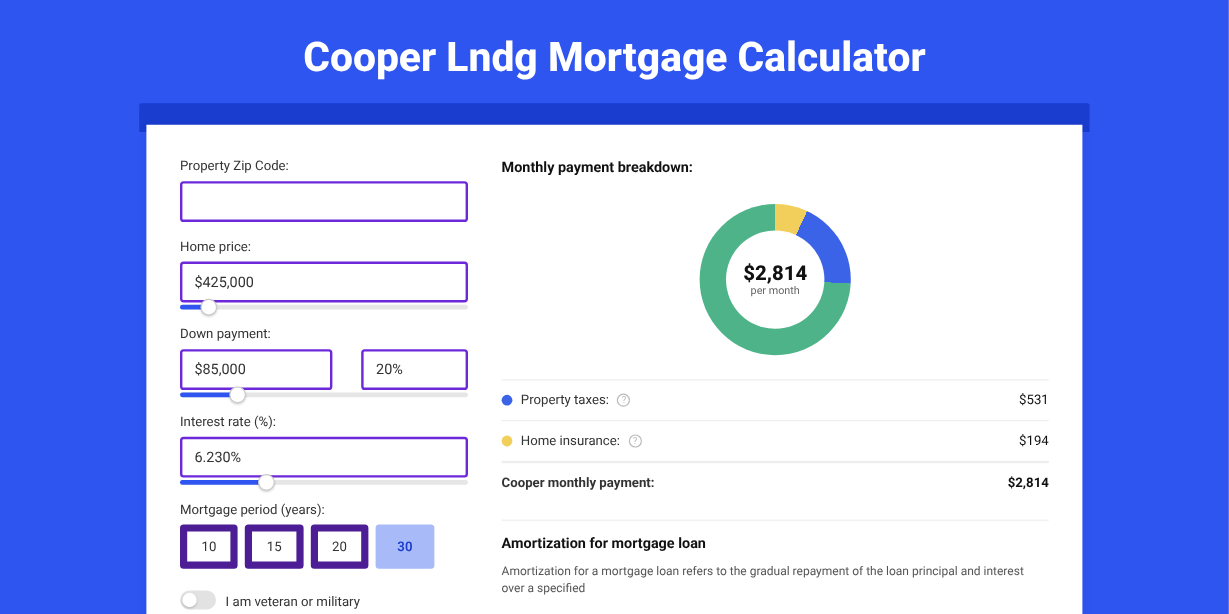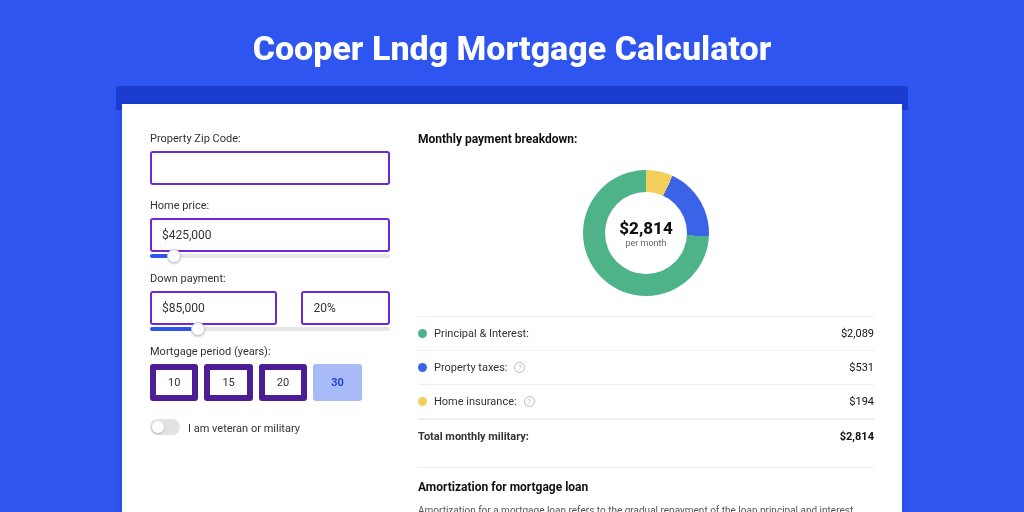--- a/index.html
+++ b/index.html
@@ -72,20 +72,28 @@
         <div class="dual">
           <input class="fld" value="$85,000" style="">
           <input class="fld" value="20%" style="">
         </div>
         <div class="slider">
           <div class="fill" id="s2f" style="width: 20%;"></div>
             <div class="thumb" id="s2t" style="left: 20%;"></div>
         </div>
       </div>
 
+      <div class="row">
+        <div class="lbl">Interest rate (%):</div>
+        <input class="fld" value="6.230%" style="">
+        <div class="slider">
+          <div class="fill" id="s3f" style="width: 30%;"></div>
+            <div class="thumb" id="s3t" style="left: 30%;"></div>
+        </div>
+      </div>
 
       <div class="row">
         <div class="lbl">Mortgage period (years):</div>
         <div class="periods" id="periods">
             <button class="pbtn">10</button>
             <button class="pbtn">15</button>
             <button class="pbtn">20</button>
             <button class="pbtn active">30</button>
           </div>
       </div>
@@ -101,44 +109,37 @@
       <div class="donut-wrap">
         <div class="donut" id="donut" style="--c1: #4fb38a; --c2: #3a63e8; --c3: #f2cf5b;"></div>
         <div class="donut-hole">
           <div class="donut-val">$2,814</div>
           <div class="donut-sub">per month</div>
         </div>
       </div>
       <div id="rows">
           <div class="line">
             <div class="ll">
-              <span class="dot" style="background: rgb(79, 179, 138);"></span>
-              <span>Principal &amp; Interest:</span>
-            </div>
-            <div class="rv">$2,089</div>
-          </div>
-          <div class="line">
-            <div class="ll">
               <span class="dot" style="background: rgb(58, 99, 232);"></span>
               <span>Property taxes:</span>
               <span class="info">?</span>
             </div>
             <div class="rv">$531</div>
           </div>
           <div class="line">
             <div class="ll">
               <span class="dot" style="background: rgb(242, 207, 91);"></span>
               <span>Home insurance:</span>
               <span class="info">?</span>
             </div>
             <div class="rv">$194</div>
           </div>
         </div>
       <div class="line total">
-        <div class="ll">Total monthly military:</div>
+        <div class="ll">Cooper monthly payment:</div>
         <div class="rv">$2,814</div>
       </div>
 
       <div class="section2">
         <div class="sec2-title">Amortization for mortgage loan</div>
         <div class="sec2-body">Amortization for a mortgage loan refers to the gradual repayment of the loan principal and interest over a specified</div>
       </div>
     </div>
   </div>
 </div>

